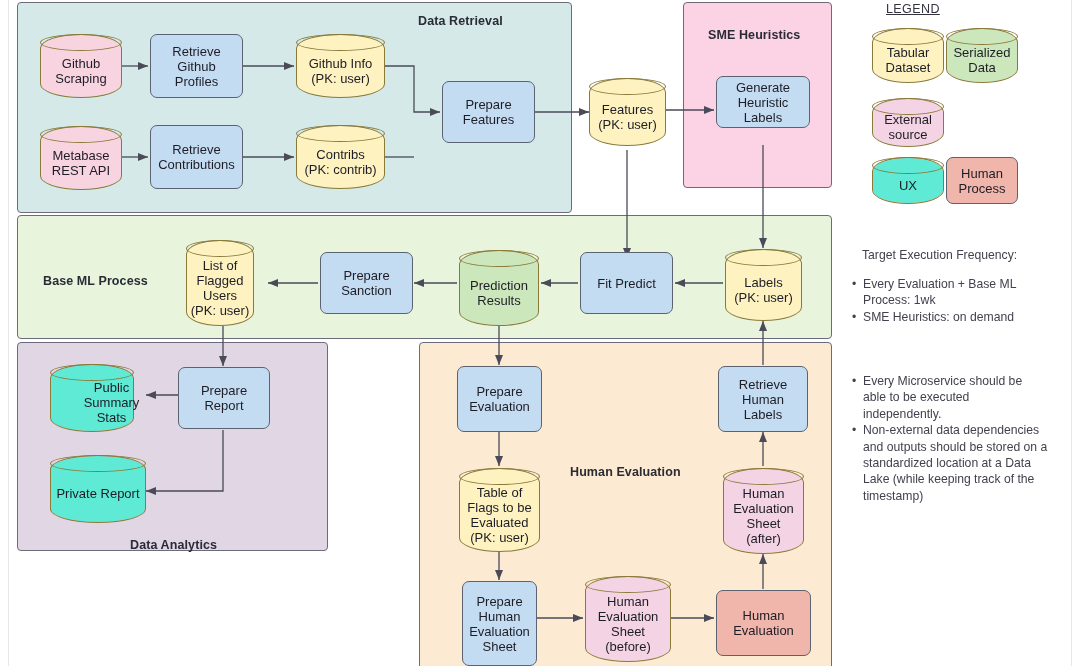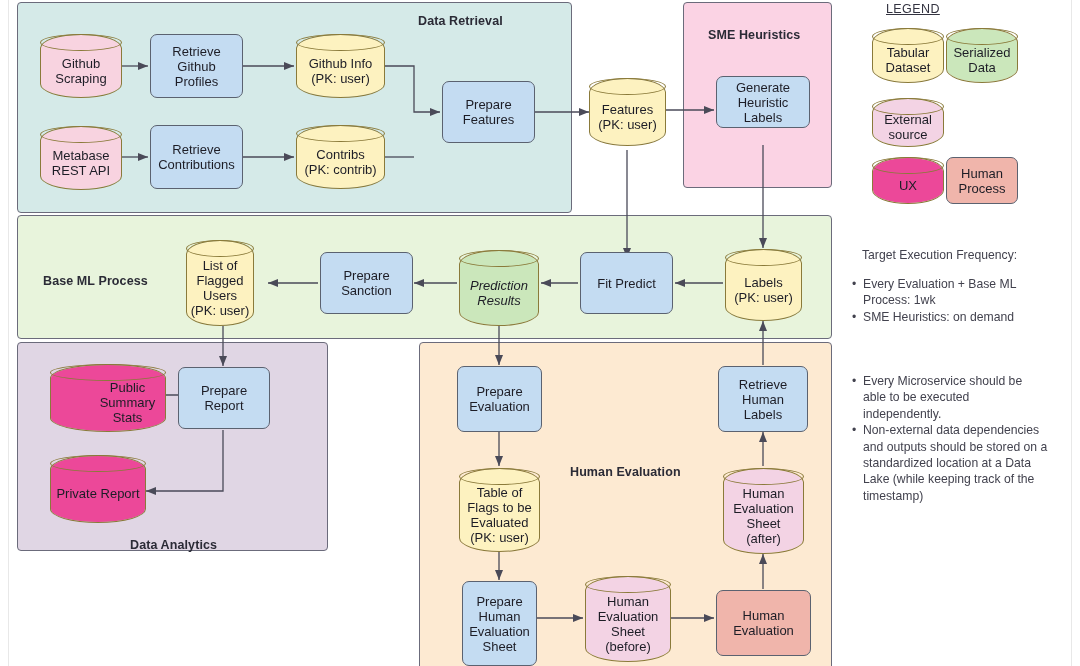--- a/index.html
+++ b/index.html
@@ -74,21 +74,21 @@
   
   .c-yellow  { background: #fdf2c0; border-color: #a08c3c; }
   .c-yellow  .cap { border-color: #a08c3c; }
   .c-pink    { background: #f8d3e0; border-color: #9b5f78; }
   .c-pink    .cap { border-color: #9b5f78; }
   .c-pinkpur { background: #f3d3e4; border-color: #8c6287; }
   .c-pinkpur .cap { border-color: #8c6287; }
   .c-blue    { background: #c4dcf2; border-color: #55708c; }
   .c-green   { background: #cbe7bb; border-color: #5f8a4e; }
   .c-green   .cap { border-color: #5f8a4e; }
-  .c-orange  { background: #ec4899; border-color: #a88742; }
+  .c-orange  { background: #5eead4; border-color: #a88742; }
   .c-orange  .cap { border-color: #a88742; }
   .c-salmon  { background: #f0b5ab; border-color: #8e5b52; }
 
   
   .edges { position: absolute; left:0; top:0; width:1080px; height:666px; z-index: 2; pointer-events:none; }
 
   
   #legend-title {
     position: absolute;
     font-size: 12.5px;
@@ -261,21 +261,21 @@
   <div class="node cyl c-yellow" style="left:725px; top:249px; width:77px; height:72px;">
     <span class="cap"></span>
     <span class="lbl" style="white-space:pre-line;">Labels
 (PK: user)</span>
   </div>
 
   <div class="node box c-blue" style="left:580px; top:252px; width:93px; height:62px;">
     <span class="lbl" style="white-space:pre-line;">Fit Predict</span>
   </div>
 
-  <div class="node cyl c-green" style="left:459px; top:250px; width:80px; height:76px;font-style:italic;">
+  <div class="node cyl c-green" style="left:459px; top:250px; width:80px; height:76px;">
     <span class="cap"></span>
     <span class="lbl" style="white-space:pre-line;">Prediction
 Results</span>
   </div>
 
   <div class="node box c-blue" style="left:320px; top:252px; width:93px; height:62px;">
     <span class="lbl" style="white-space:pre-line;">Prepare
 Sanction</span>
   </div>
 
@@ -285,21 +285,21 @@
 Flagged
 Users
 (PK: user)</span>
   </div>
 
   <div class="node box c-blue" style="left:178px; top:367px; width:92px; height:62px;">
     <span class="lbl" style="white-space:pre-line;">Prepare
 Report</span>
   </div>
 
-  <div class="node cyl c-orange" style="left:50px; top:364px; width:116px; height:68px;padding-left:39px;">
+  <div class="node cyl c-orange" style="left:50px; top:364px; width:84px; height:68px;padding-left:39px;">
     <span class="cap"></span>
     <span class="lbl" style="white-space:pre-line;">Public
 Summary
 Stats</span>
   </div>
 
   <div class="node cyl c-orange" style="left:50px; top:455px; width:96px; height:68px;">
     <span class="cap"></span>
     <span class="lbl" style="white-space:pre-line;">Private Report</span>
   </div>

